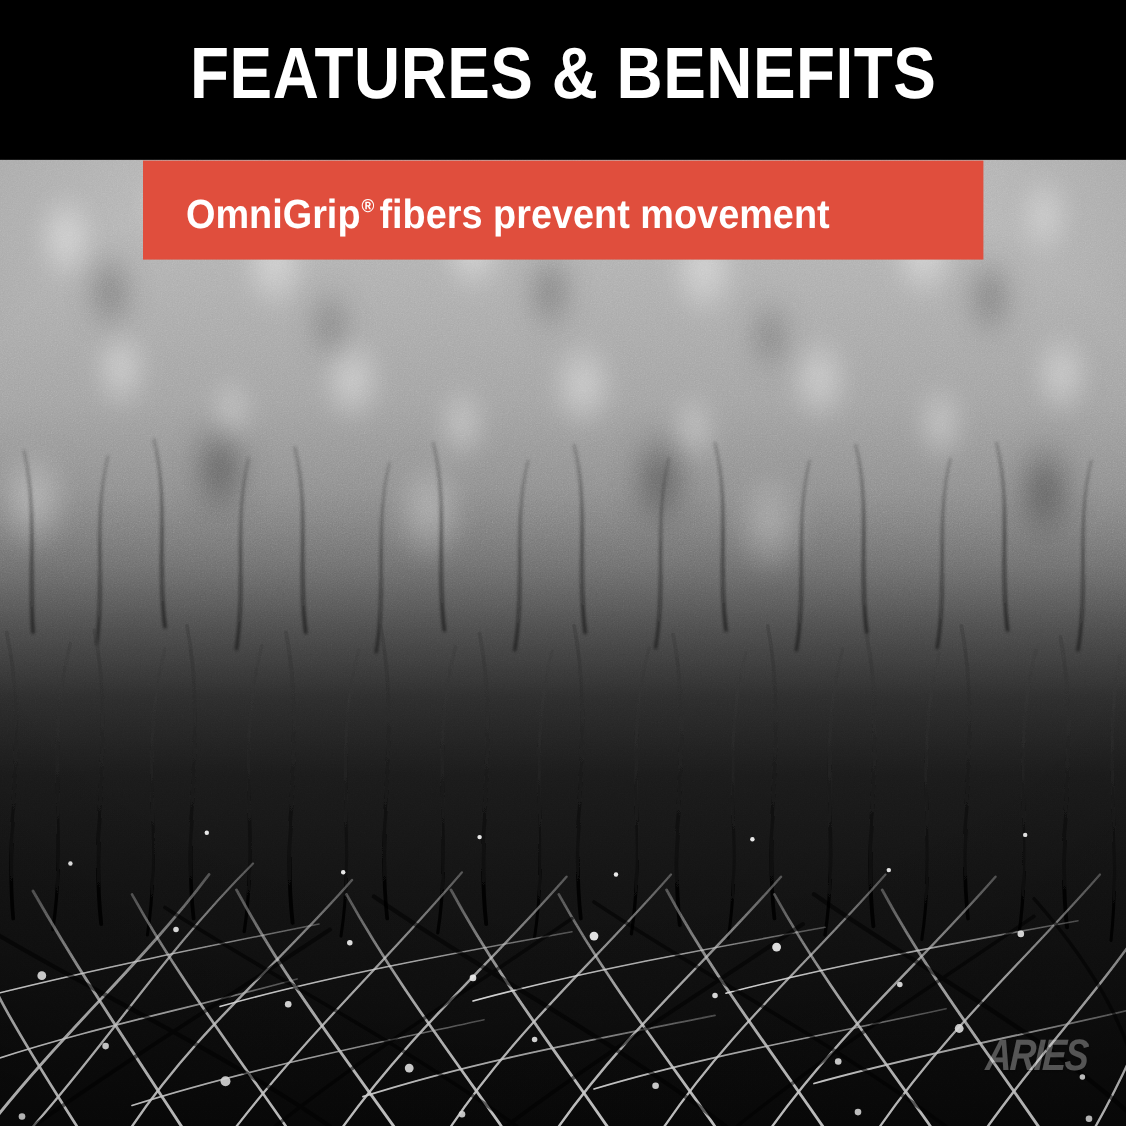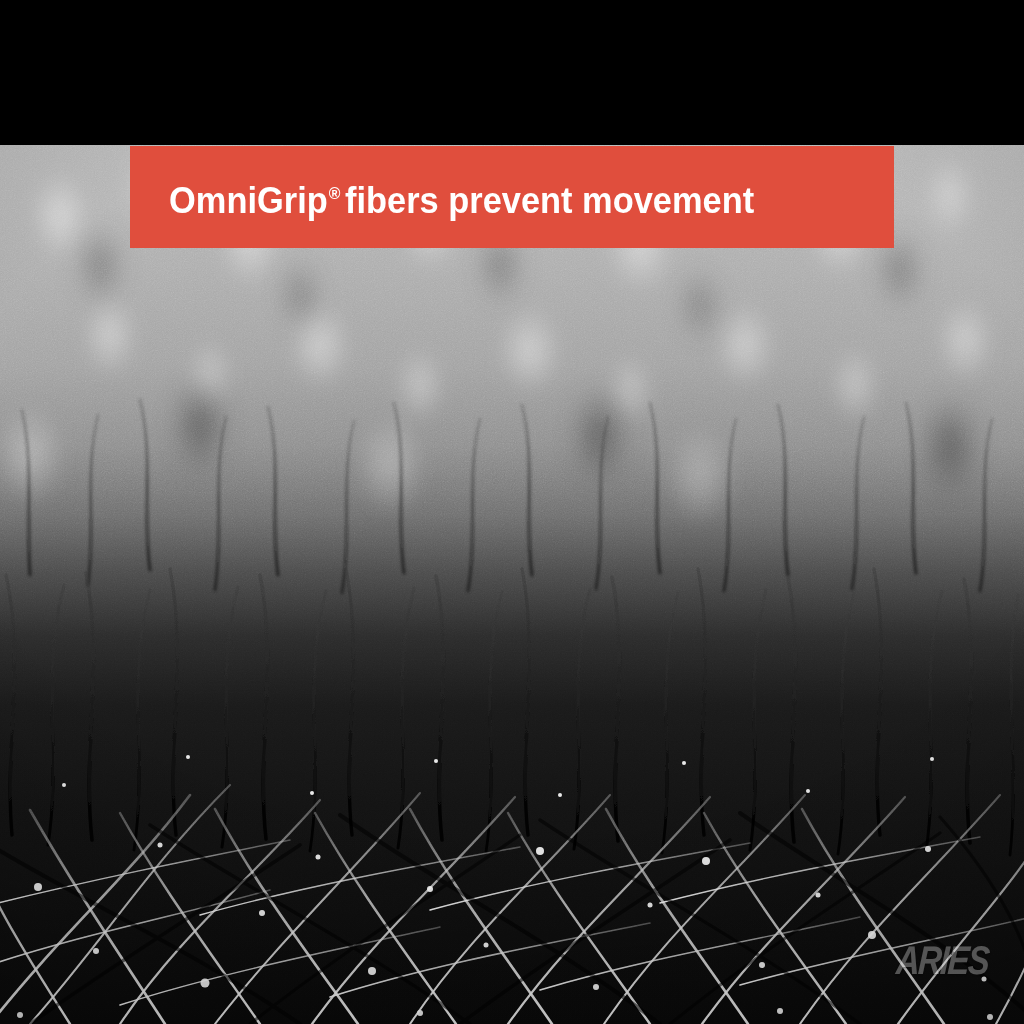--- a/index.html
+++ b/index.html
@@ -125,21 +125,21 @@
     opacity: .30;
     mix-blend-mode: overlay;
   }
 
   
   #banner {
     position: absolute;
     left: 130px;
     top: 146px;
     width: 764px;
-    height: 102px;
+    height: 90px;
     background: #e04e3d;
     z-index: 30;
     display: flex;
     align-items: center;
   }
   #banner-text {
     color: #ffffff;
     font-family: "Liberation Sans", sans-serif;
     font-weight: 700;
     font-size: 37px;
@@ -179,20 +179,23 @@
     transform-origin: 100% 50%;
     white-space: nowrap;
     text-shadow: 0 1px 2px rgba(0,0,0,.8);
   }
 </style>
 </head>
 <body>
 
 <div id="stage">
 
+  <div id="header-bar">
+    <div id="header-title">FEATURES &amp; BENEFITS</div>
+  </div>
 
   <div id="photo">
 
     <div class="ph-layer" id="ph-base"></div>
     <div class="ph-layer" id="ph-blobs"></div>
     <div class="ph-layer" id="ph-dark"></div>
 
     <svg class="ph-layer" id="ph-fibers" width="1024" height="879" viewBox="0 0 1024 879" preserveAspectRatio="none">
       <defs>
         <linearGradient id="gFibDark" x1="0" y1="1" x2="0" y2="0">

